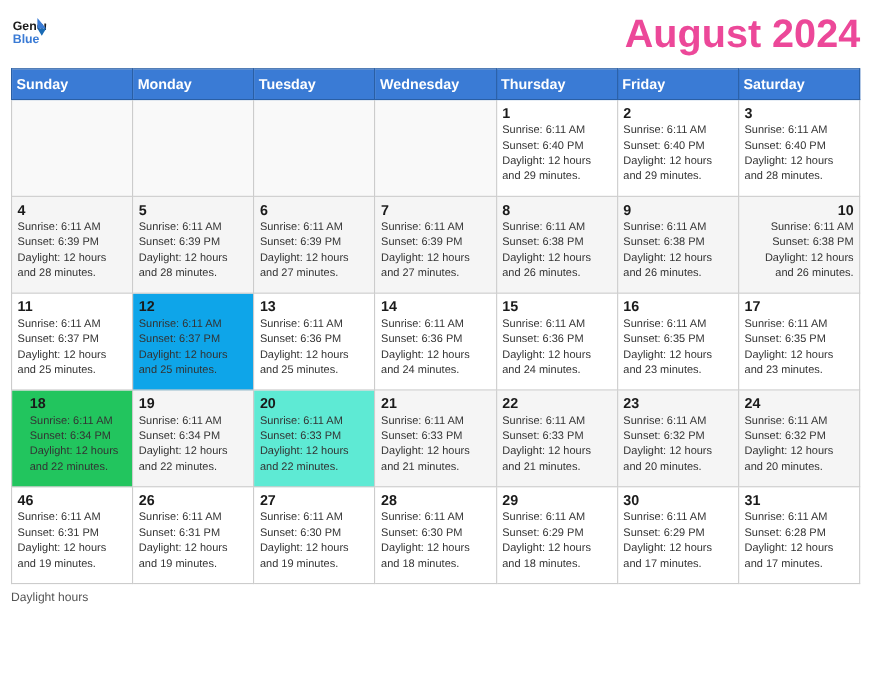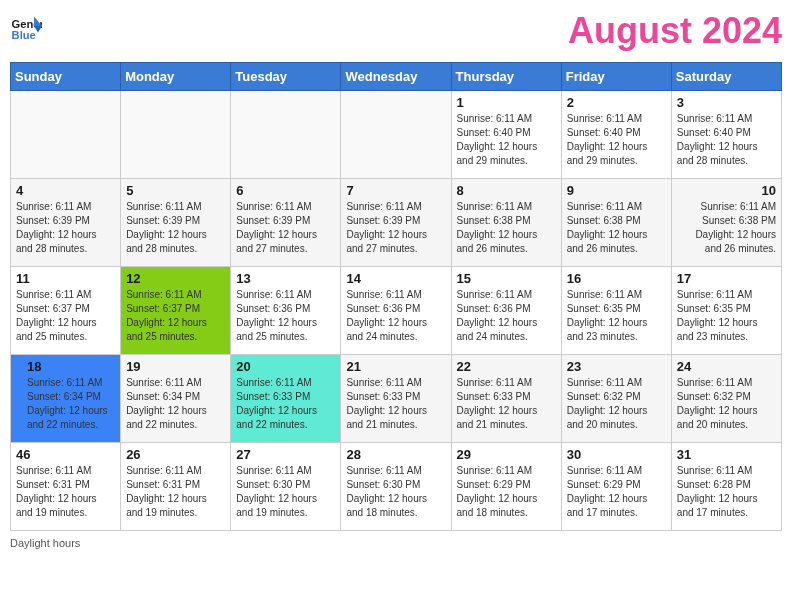--- a/index.html
+++ b/index.html
@@ -154,21 +154,21 @@
         <td style="background: rgb(245, 245, 245); text-align: right;">
           <div class="day-number">10</div>
           <div class="day-info">Sunrise: 6:11 AM<br>Sunset: 6:38 PM<br>Daylight: 12 hours and 26 minutes.</div>
         </td>
       </tr>
       <tr>
         <td style="background: rgb(255, 255, 255);">
           <div class="day-number">11</div>
           <div class="day-info">Sunrise: 6:11 AM<br>Sunset: 6:37 PM<br>Daylight: 12 hours and 25 minutes.</div>
         </td>
-        <td style="background: #84cc16;">
+        <td style="background: #0ea5e9;">
           <div class="day-number">12</div>
           <div class="day-info">Sunrise: 6:11 AM<br>Sunset: 6:37 PM<br>Daylight: 12 hours and 25 minutes.</div>
         </td>
         <td style="background: rgb(255, 255, 255);">
           <div class="day-number">13</div>
           <div class="day-info">Sunrise: 6:11 AM<br>Sunset: 6:36 PM<br>Daylight: 12 hours and 25 minutes.</div>
         </td>
         <td style="background: rgb(255, 255, 255);">
           <div class="day-number">14</div>
           <div class="day-info">Sunrise: 6:11 AM<br>Sunset: 6:36 PM<br>Daylight: 12 hours and 24 minutes.</div>
@@ -180,21 +180,21 @@
         <td style="background: rgb(255, 255, 255);">
           <div class="day-number">16</div>
           <div class="day-info">Sunrise: 6:11 AM<br>Sunset: 6:35 PM<br>Daylight: 12 hours and 23 minutes.</div>
         </td>
         <td style="background: rgb(255, 255, 255);">
           <div class="day-number">17</div>
           <div class="day-info">Sunrise: 6:11 AM<br>Sunset: 6:35 PM<br>Daylight: 12 hours and 23 minutes.</div>
         </td>
       </tr>
       <tr>
-        <td style="background: #3b82f6; padding-left: 16px;">
+        <td style="background: #22c55e; padding-left: 16px;">
           <div class="day-number">18</div>
           <div class="day-info">Sunrise: 6:11 AM<br>Sunset: 6:34 PM<br>Daylight: 12 hours and 22 minutes.</div>
         </td>
         <td style="background: rgb(245, 245, 245);">
           <div class="day-number">19</div>
           <div class="day-info">Sunrise: 6:11 AM<br>Sunset: 6:34 PM<br>Daylight: 12 hours and 22 minutes.</div>
         </td>
         <td style="background: #5eead4;">
           <div class="day-number">20</div>
           <div class="day-info">Sunrise: 6:11 AM<br>Sunset: 6:33 PM<br>Daylight: 12 hours and 22 minutes.</div>

